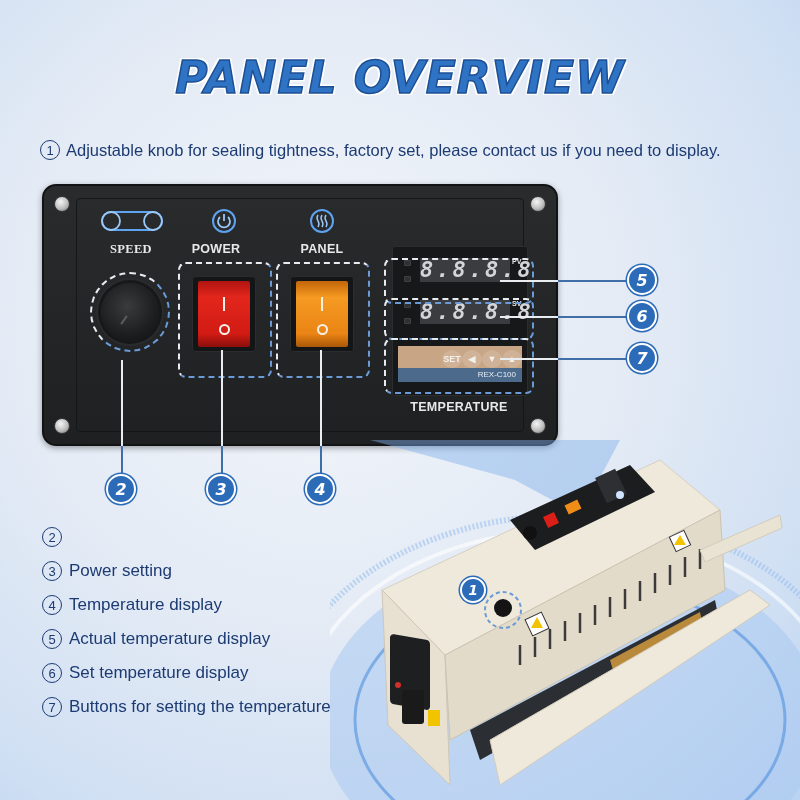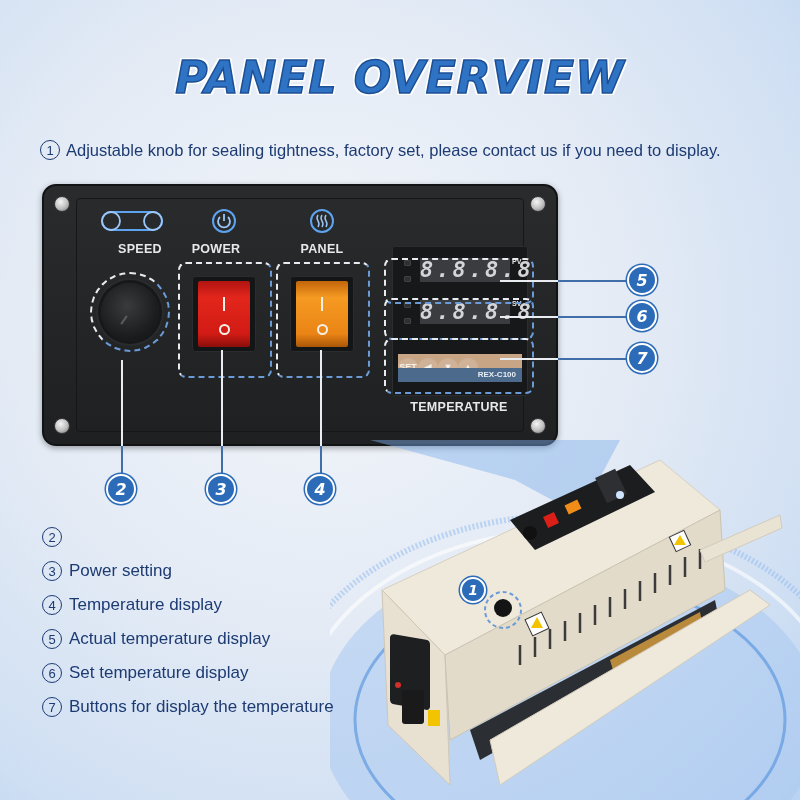--- a/index.html
+++ b/index.html
@@ -94,32 +94,32 @@
     background: #17181a; border-radius: 3px; box-shadow: inset 0 0 0 1px #2c2d2f;
   }
   .lcd {
     position: absolute; left: 28px; width: 90px; height: 24px; background: #3a3c3f;
     font-family: "DejaVu Sans Mono", monospace; font-weight: bold; font-style: italic;
     color: #d3d5d8; font-size: 22px; letter-spacing: 3px; line-height: 24px; text-align: center;
   }
   .lcd-tag { position: absolute; font-size: 7px; color: #e6e6e6; font-family: "Liberation Sans", sans-serif; font-weight: bold; }
   .ind { position: absolute; left: 12px; width: 7px; height: 6px; background: #2e3032; border: 1px solid #404244; border-radius: 1px; }
   .keypad {
-    position: absolute; left: 6px; top: 108px; width: 124px; height: 26px;
-    background: #c7a585; display: flex; justify-content: flex-start; align-items: center;
+    position: absolute; left: 6px; top: 100px; width: 124px; height: 26px;
+    background: #c7a585; display: flex; justify-content: flex-end; align-items: center;
   }
   .key {
     width: 20px; height: 18px; border-radius: 50%; background: rgba(255,255,255,0.15);
     color: #f4f1ec; font-size: 9px; display: flex; align-items: center; justify-content: center;
     font-family: "Liberation Sans", sans-serif; font-weight: bold;
   }
   .model-strip {
     position: absolute; left: 6px; top: 122px; width: 124px; height: 14px;
     background: #4c6a8c; color: #e7edf4; font-size: 8px; text-align: right; padding-right: 6px;
-    line-height: 14px; font-family: "Liberation Sans", sans-serif; font-weight: bold;
+    line-height: 14px; font-family: "Liberation Sans", sans-serif; font-weight: normal;
   }
 
   
   .callout {
     width: 30px; height: 30px; border-radius: 50%; background: #2c6bb8;
     border: 2px solid #ffffff; box-shadow: 0 0 0 1.5px #2c6bb8;
     color: #fff; font-weight: bold; font-style: italic; font-size: 16px;
     display: flex; align-items: center; justify-content: center;
     font-family: "DejaVu Sans", sans-serif;
   }
@@ -162,21 +162,21 @@
   <div class="abs screw" style="left:10px;bottom:10px;"></div>
   <div class="abs screw" style="right:10px;bottom:10px;"></div>
 
   <div class="abs glow-icon" style="left:48px;top:24px;width:80px;height:22px;">
     <svg width="64" height="22" viewBox="0 0 64 22">
       <rect x="2" y="2" width="60" height="18" rx="9" fill="none" stroke="#5ea3f0" stroke-width="2"></rect>
       <circle cx="11" cy="11" r="9" fill="none" stroke="#9cc8f7" stroke-width="1.8"></circle>
       <circle cx="53" cy="11" r="9" fill="none" stroke="#9cc8f7" stroke-width="1.8"></circle>
     </svg>
   </div>
-  <div class="abs plabel" style="left:56px;top:56px;">SPEED</div>
+  <div class="abs plabel" style="left:47px;top:56px;font-family:Liberation Serif, serif;">SPEED</div>
   <div class="abs knob-ring" style="left:46px;top:86px;">
     <div class="knob"></div>
   </div>
 
   <div class="abs glow-icon" style="left:140px;top:22px;width:80px;height:26px;">
     <svg width="26" height="26" viewBox="0 0 26 26">
       <circle cx="13" cy="13" r="11" fill="none" stroke="#5ea3f0" stroke-width="2"></circle>
       <path d="M9 9 A6 6 0 1 0 17 9" fill="none" stroke="#9cc8f7" stroke-width="1.8"></path>
       <line x1="13" y1="6" x2="13" y2="13" stroke="#9cc8f7" stroke-width="1.8"></line>
     </svg>
@@ -266,21 +266,21 @@
   <div class="legend-item">
     <span class="cnum">5</span>
     <span>Actual temperature display</span>
   </div>
   <div class="legend-item">
     <span class="cnum">6</span>
     <span>Set temperature display</span>
   </div>
   <div class="legend-item">
     <span class="cnum">7</span>
-    <span>Buttons for display the temperature</span>
+    <span>Buttons for setting the temperature</span>
   </div>
 </div>
 
 <svg class="abs" style="left:370px;top:440px;" width="430" height="360" viewBox="0 0 430 360">
 
   <polygon points="0,0 250,0 210,75 145,40" fill="#7fb0ec" opacity="0.45"></polygon>
 
   <polygon points="12,150 290,20 350,70 75,215" fill="#efe9dc" stroke="#d6cfbf"></polygon>
 
   <polygon points="12,150 75,215 80,345 18,285" fill="#e8e1d1" stroke="#cfc7b6"></polygon>

